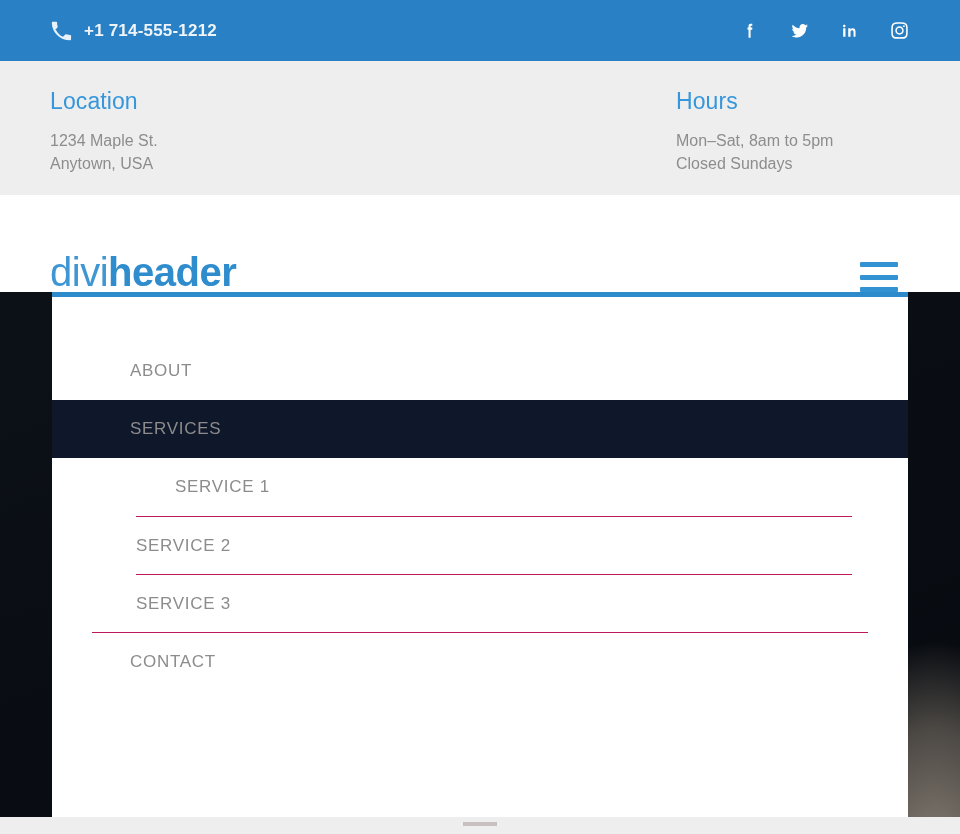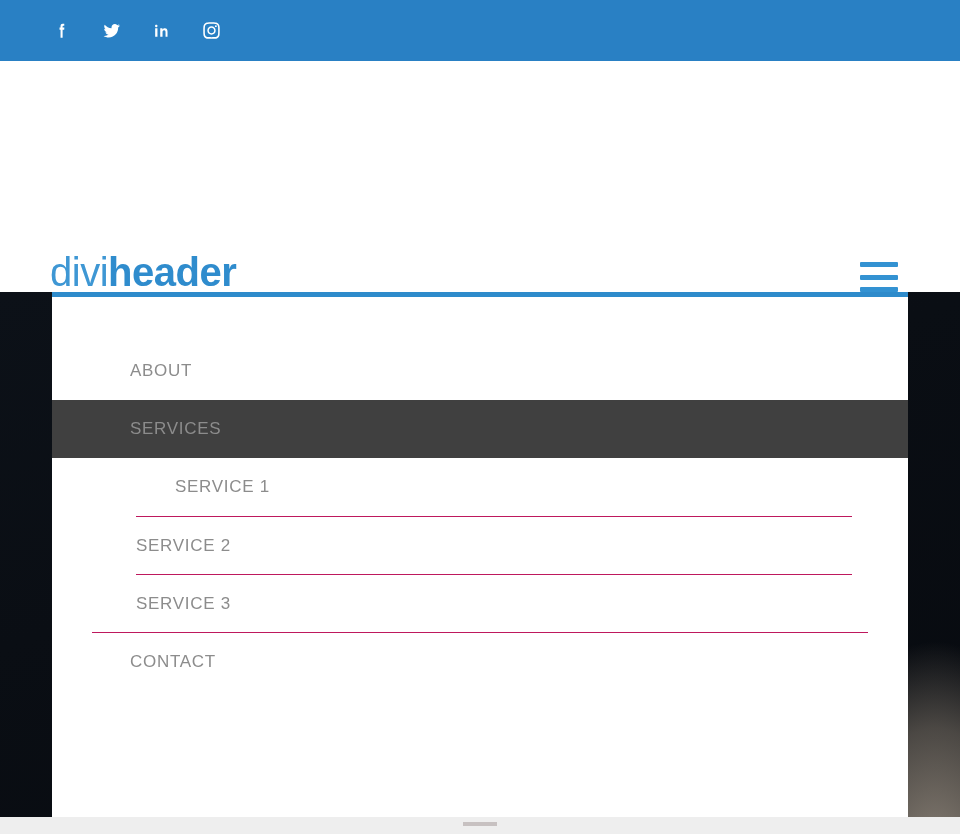--- a/index.html
+++ b/index.html
@@ -99,21 +99,21 @@
     cursor:pointer;
   }
   .menu-item .label {
     color:#8c8c8c; font-size:17px; font-weight:400; letter-spacing:0.7px;
     text-transform:uppercase;
   }
   .menu-item.top > .label { padding-left:38px; }
   .menu-item.sub  > .label { padding-left:83px; }
   .menu-item.divided { border-top:1px solid #be185d;text-align:center; }
   .menu-item.active {
-    background:#404040;
+    background:#0f172a;
     margin:0 0;
     padding:0 40px;
   }
   .menu-item.active .label { padding-left:38px; }
   .menu-item.sub.divided { margin-left:84px; margin-right:56px; }
   .menu-item.sub.divided > .label { padding-left:0; }
   .menu-item.sub.first > .label { padding-left:83px; }
 
   
   .bottom-strip {
@@ -128,20 +128,28 @@
 </head>
 <body>
 
 <div class="page">
 
   <div class="hero-bg">
     <div class="star-field"></div>
   </div>
 
   <div class="topbar">
+    <div class="phone-block">
+      <span class="phone-icon">
+        <svg viewBox="0 0 24 24" width="22" height="22" aria-hidden="true">
+          <path fill="#e9f2fa" d="M6.6 10.8c1.7 3.4 4.2 5.9 7.6 7.6l2.5-2.5c.3-.3.8-.4 1.2-.3 1.3.4 2.7.7 4.1.7.6 0 1 .4 1 1V21c0 .6-.4 1-1 1C10.6 22 2 13.4 2 2.9c0-.5.4-1 1-1h3.7c.6 0 1 .5 1 1 0 1.4.2 2.8.7 4.1.1.4 0 .9-.3 1.2l-2.5 2.6z"></path>
+        </svg>
+      </span>
+      <span class="phone-number">+1 714-555-1212</span>
+    </div>
 
     <div class="social-list">
       <a class="social-link">
         <svg viewBox="0 0 24 24" width="19" height="19">
             <path d="M15.6 8.3h-2.2V6.9c0-.6.4-.8.7-.8h1.4V3.6h-2c-2.2 0-2.7 1.6-2.7 2.7v2h-1.3v2.6h1.3V21h2.6v-10.1h2l.2-2.6z"></path>
           </svg>
       </a>
       <a class="social-link">
         <svg viewBox="0 0 24 24" width="21" height="21">
             <path d="M21.5 6.4c-.7.3-1.4.5-2.2.6.8-.5 1.4-1.2 1.7-2.1-.7.4-1.6.8-2.4 1-.7-.8-1.7-1.2-2.8-1.2-2.1 0-3.8 1.7-3.8 3.8 0 .3 0 .6.1.9-3.2-.2-6-1.7-7.9-4-.3.6-.5 1.2-.5 2 0 1.3.7 2.5 1.7 3.2-.6 0-1.2-.2-1.7-.5 0 1.9 1.3 3.4 3.1 3.8-.3.1-.7.1-1 .1-.2 0-.5 0-.7-.1.5 1.5 1.9 2.6 3.6 2.7-1.3 1-3 1.6-4.8 1.6h-.9c1.7 1.1 3.7 1.7 5.8 1.7 7 0 10.8-5.8 10.8-10.8v-.5c.7-.5 1.4-1.2 1.9-2z"></path>
@@ -155,20 +163,34 @@
       <a class="social-link">
         <svg viewBox="0 0 24 24" width="21" height="21">
             <path d="M12 4.4c2.5 0 2.8 0 3.8.1.9 0 1.4.2 1.7.3.4.2.7.4 1 .7.3.3.5.6.7 1 .1.3.3.8.3 1.7.1 1 .1 1.3.1 3.8s0 2.8-.1 3.8c0 .9-.2 1.4-.3 1.7-.2.4-.4.7-.7 1-.3.3-.6.5-1 .7-.3.1-.8.3-1.7.3-1 .1-1.3.1-3.8.1s-2.8 0-3.8-.1c-.9 0-1.4-.2-1.7-.3-.4-.2-.7-.4-1-.7-.3-.3-.5-.6-.7-1-.1-.3-.3-.8-.3-1.7-.1-1-.1-1.3-.1-3.8s0-2.8.1-3.8c0-.9.2-1.4.3-1.7.2-.4.4-.7.7-1 .3-.3.6-.5 1-.7.3-.1.8-.3 1.7-.3 1-.1 1.3-.1 3.8-.1M12 2.7c-2.5 0-2.9 0-3.9.1-1 0-1.7.2-2.3.4-.6.3-1.1.6-1.6 1.1-.5.5-.8 1-1.1 1.6-.2.6-.4 1.3-.4 2.3-.1 1-.1 1.4-.1 3.9s0 2.9.1 3.9c0 1 .2 1.7.4 2.3.3.6.6 1.1 1.1 1.6.5.5 1 .8 1.6 1.1.6.2 1.3.4 2.3.4 1 .1 1.4.1 3.9.1s2.9 0 3.9-.1c1 0 1.7-.2 2.3-.4.6-.3 1.1-.6 1.6-1.1.5-.5.8-1 1.1-1.6.2-.6.4-1.3.4-2.3.1-1 .1-1.4.1-3.9s0-2.9-.1-3.9c0-1-.2-1.7-.4-2.3-.3-.6-.6-1.1-1.1-1.6-.5-.5-1-.8-1.6-1.1-.6-.2-1.3-.4-2.3-.4-1-.1-1.4-.1-3.9-.1z"></path>
             <path d="M12 7.2c-2.6 0-4.8 2.1-4.8 4.8s2.1 4.8 4.8 4.8 4.8-2.1 4.8-4.8-2.2-4.8-4.8-4.8zm0 7.9c-1.7 0-3.1-1.4-3.1-3.1S10.3 8.9 12 8.9s3.1 1.4 3.1 3.1-1.4 3.1-3.1 3.1z"></path>
             <circle cx="17" cy="7" r="1.1"></circle>
           </svg>
       </a>
     </div>
   </div>
 
+  <div class="infoband">
+    <div class="infoband-inner">
+      <div class="info-col left">
+        <div class="info-title">Location</div>
+        <div class="info-line">1234 Maple St.</div>
+        <div class="info-line">Anytown, USA</div>
+      </div>
+      <div class="info-col right">
+        <div class="info-title">Hours</div>
+        <div class="info-line">Mon–Sat, 8am to 5pm</div>
+        <div class="info-line">Closed Sundays</div>
+      </div>
+    </div>
+  </div>
 
   <div class="logobar">
     <div class="logo">
       <span class="light">divi</span><span class="bold">header</span>
     </div>
     <div class="hamburger">
       <span></span>
       <span></span>
       <span></span>
     </div>

